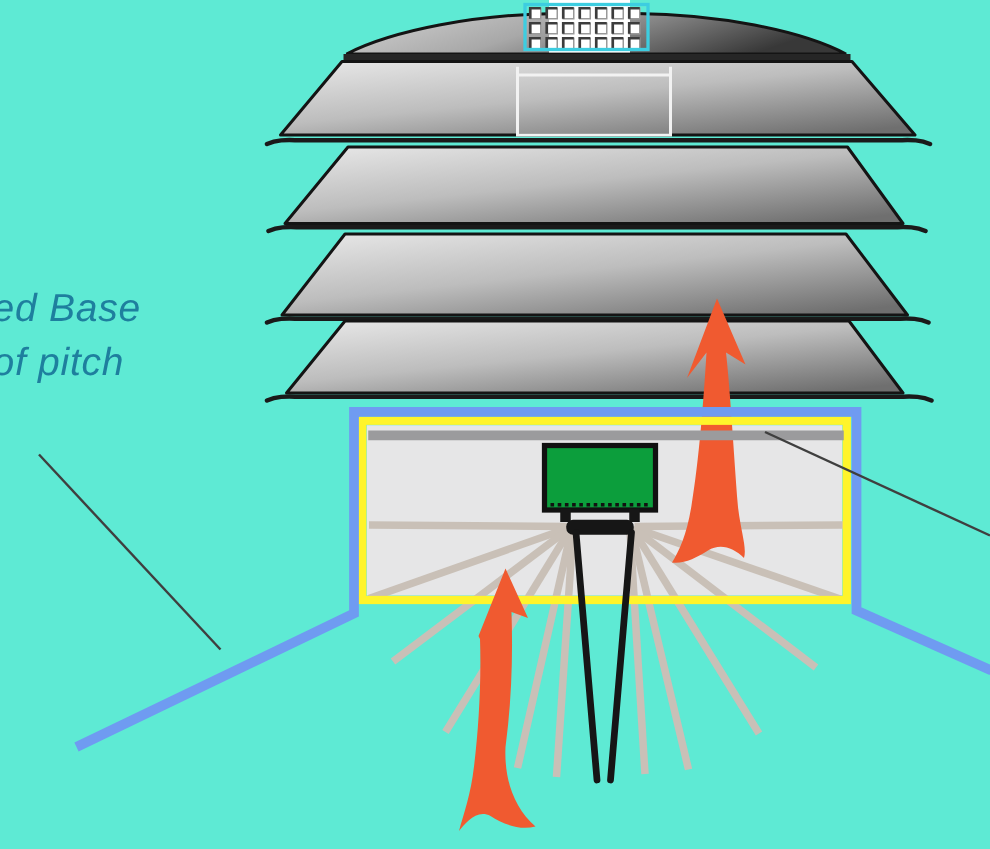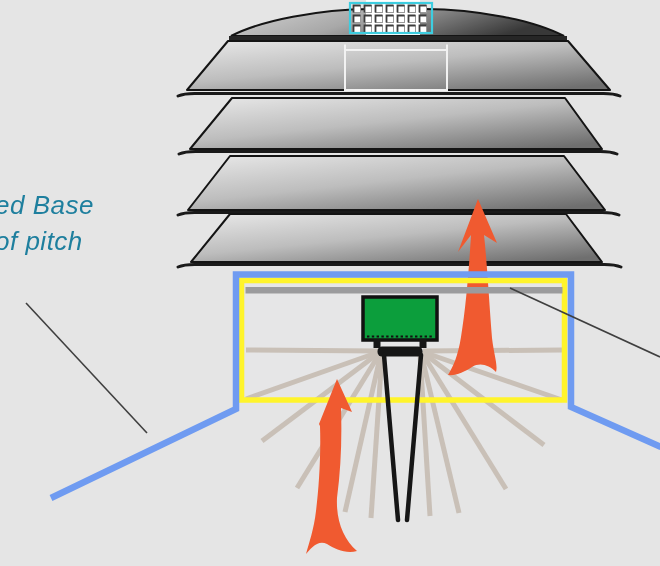--- a/index.html
+++ b/index.html
@@ -1,19 +1,19 @@
 <!DOCTYPE html>
 <html style="--label-teal: #1E7F9E; --vent-cyan: #3DCDE0; --base-blue: #6F9BF1; --base-yellow: #FFF42B; --sensor-green: #0C9E3C; --airflow-orange: #F05A30; --ray-tan: #C9C0B7; --interior-gray: #E6E6E7; --bar-gray: #9B9B9D; --outline-dark: #1A1A1A; --plate-light: #E9E9E9; --plate-mid: #BDBDBD; --plate-dark: #6F6F6F; --dome-light: #D4D4D4; --dome-mid: #A8A8A8; --dome-dark: #383838;"><head>
 <meta charset="utf-8">
 <style>
   html,body{margin:0;padding:0;background:#ffffff;}
   #canvas{
     position:relative;
     width:660px;height:566px;
-    background:#e5e5e5;
+    background:#5eead4;
     overflow:hidden;
     font-family:"Liberation Sans",sans-serif;
   }
   #diagram-svg{position:absolute;left:0;top:0;}
   .label{
     position:absolute;
     font-style:italic;
     font-size:26px;
     letter-spacing:0.5px;
     color:var(--label-teal,#1E7F9E);

